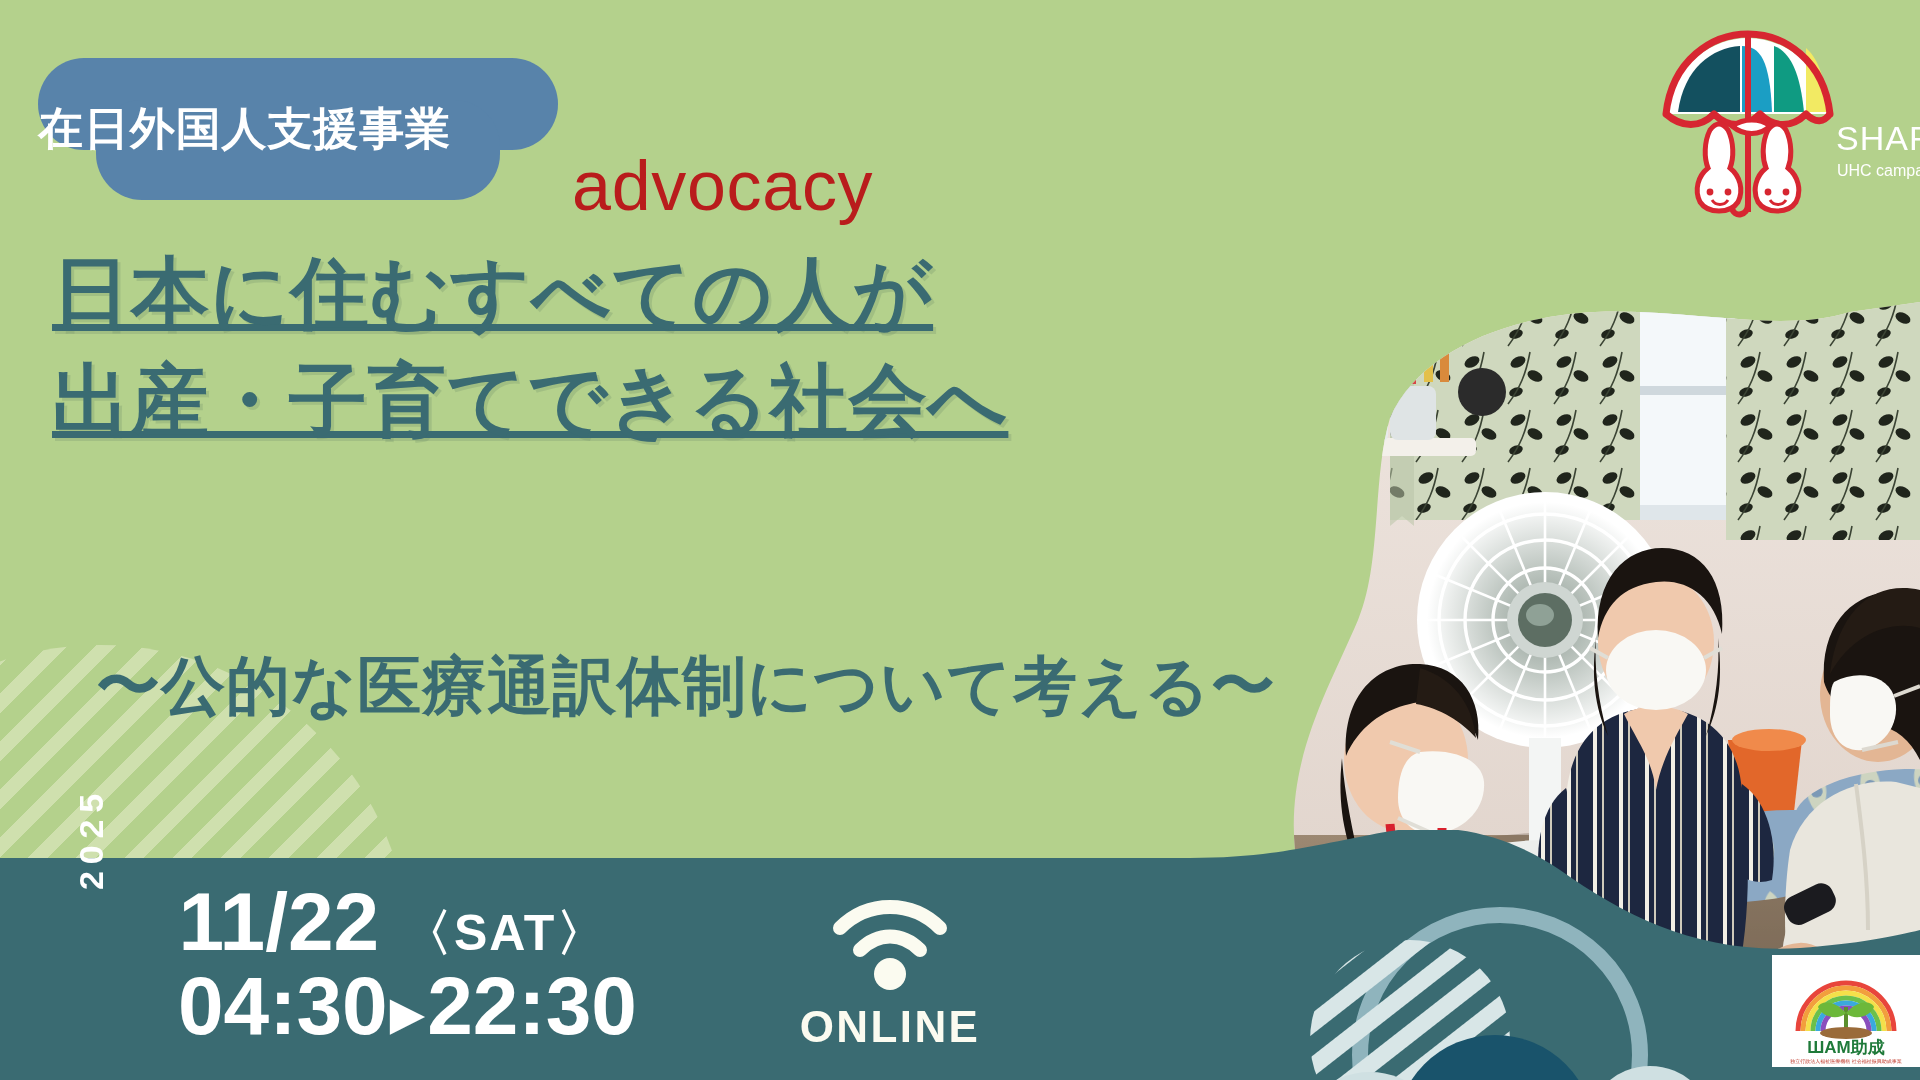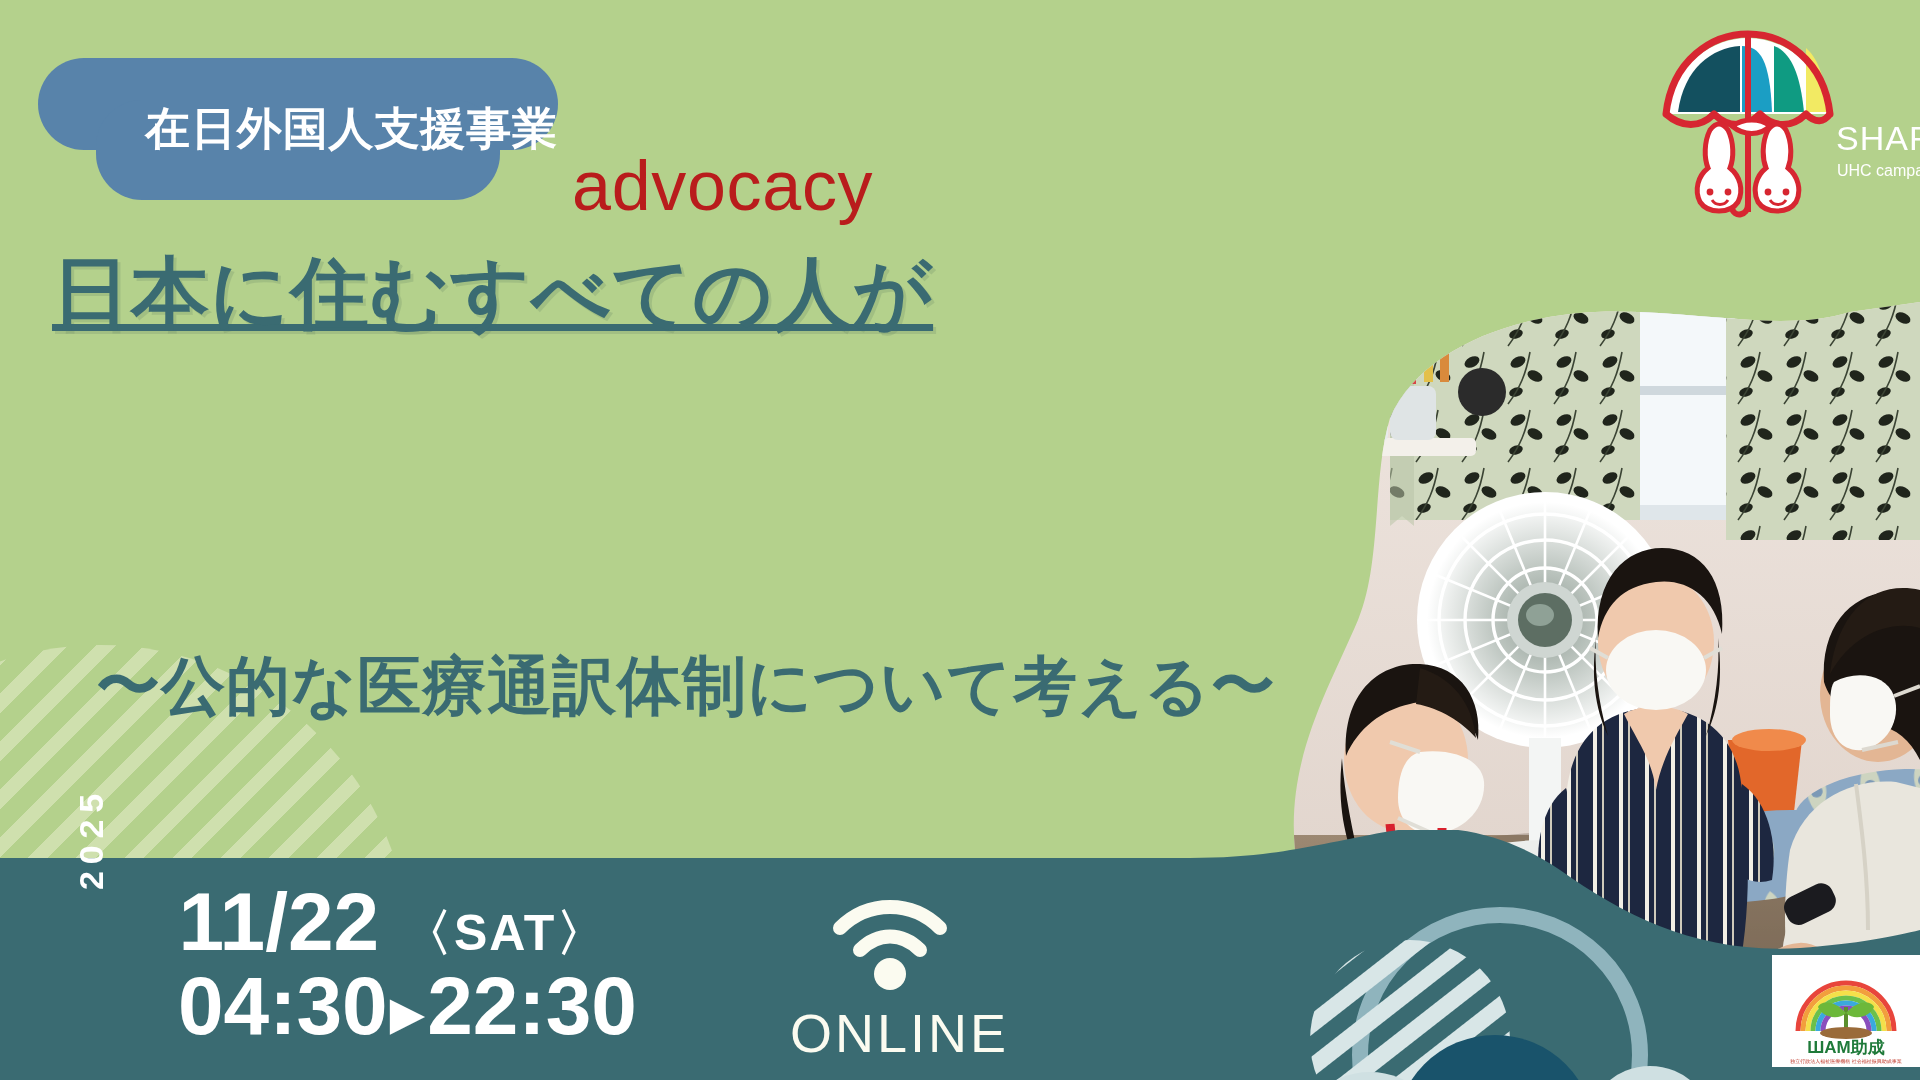--- a/index.html
+++ b/index.html
@@ -27,21 +27,21 @@
   .badge{
     position:absolute;left:38px;top:58px;
     width:520px;height:142px;
     pointer-events:none;
   }
   .badge .bar{position:absolute;background:#5883aa;}
   .badge .bar1{left:0;top:0;width:520px;height:92px;border-radius:46px;}
   .badge .bar2{left:58px;top:42px;width:404px;height:100px;border-radius:46px;}
   .badge .txt{
     position:absolute;left:0;top:0;width:520px;height:142px;
-    display:flex;flex-direction:column;align-items:flex-end;justify-content:center;
+    display:flex;flex-direction:column;align-items:flex-start;justify-content:center;
     color:#ffffff;font-weight:bold;letter-spacing:.055em;
     line-height:1.06;
   }
   .badge .l1{font-size:45px;}
   .badge .l2{font-size:45px;}
 
   
   .advocacy{
     position:absolute;left:572px;top:146px;
     font-size:70px;color:#b91c1c;letter-spacing:.01em;
@@ -99,21 +99,21 @@
   .dt-row1 .sat{font-size:50px;letter-spacing:.04em;}
   .dt-row2{font-size:82px;padding-left:38px;}
   .dt-row2 .tri{font-size:46px;vertical-align:.10em;padding:0 2px;}
 
   
   .online{
     position:absolute;left:790px;top:888px;
     width:200px;text-align:center;color:#fbfbf0;
   }
   .online .label{
-    font-size:54px;font-weight:normal;letter-spacing:.055em;margin-top:6px;
+    font-size:44px;font-weight:bold;letter-spacing:.055em;margin-top:6px;
   }
 
   
   .share-logo{position:absolute;left:1648px;top:22px;width:275px;height:200px;}
 
   
   .wam-logo{
     position:absolute;left:1772px;top:955px;
     width:148px;height:92px;background:#ffffff;
   }
@@ -130,20 +130,21 @@
     <div class="bar bar2"></div>
     <div class="txt">
       <span class="l1">在日外国人支援事業</span>
     </div>
   </div>
 
   <div class="advocacy">advocacy</div>
 
   <div class="headline">
     <div>日本に住むすべての人が</div>
+    <div>出産・子育てできる社会へ</div>
   </div>
 
   <div class="subtitle">〜公的な医療通訳体制について考える〜</div>
 
   <svg class="photo-blob" viewBox="0 0 830 740">
     <defs>
       <clipPath id="blobClip">
         <path d="M 300,128 C 330,60 420,26 505,22 C 600,18 690,44 760,22
                  L 830,12 L 830,740 L 300,740
                  C 248,700 214,640 205,560

